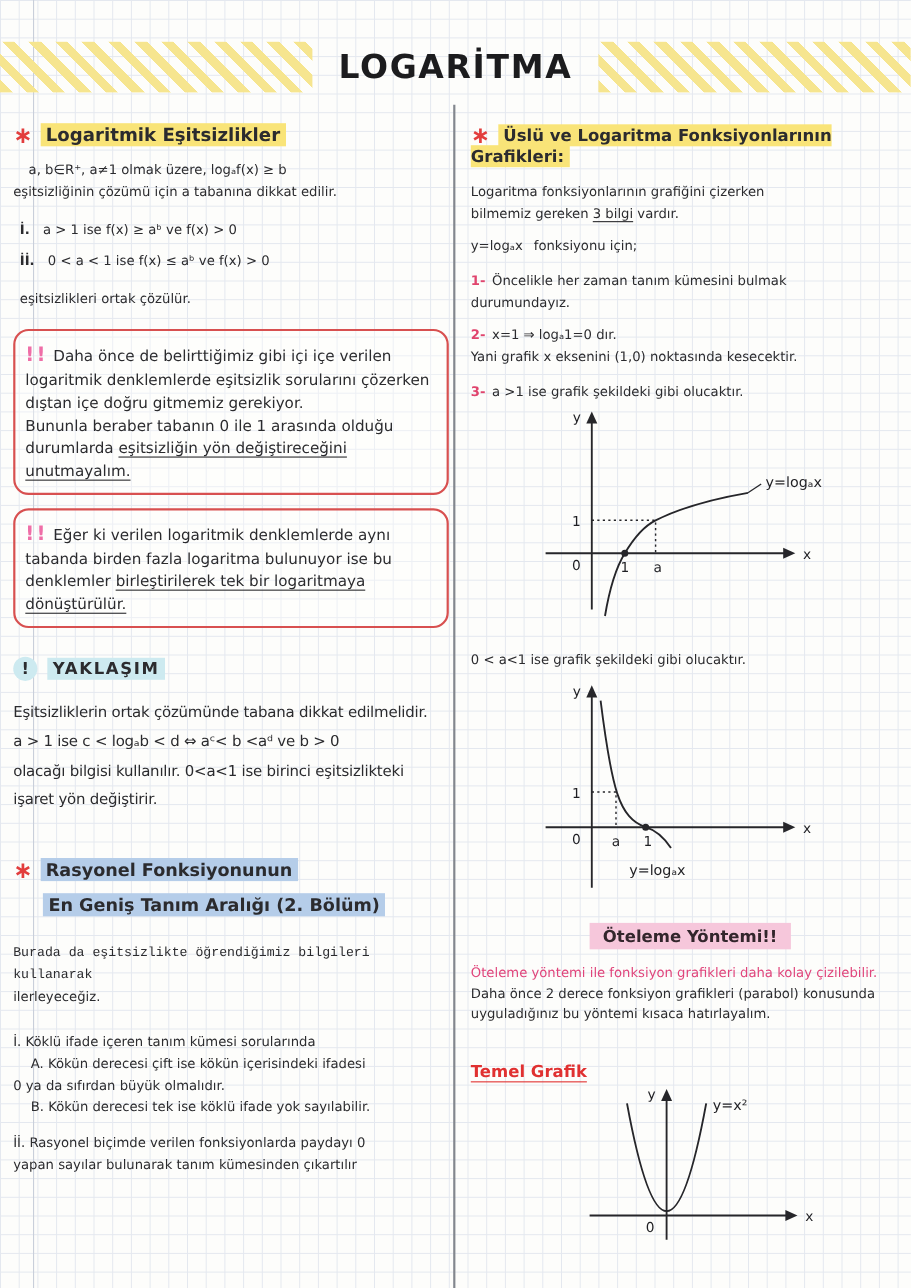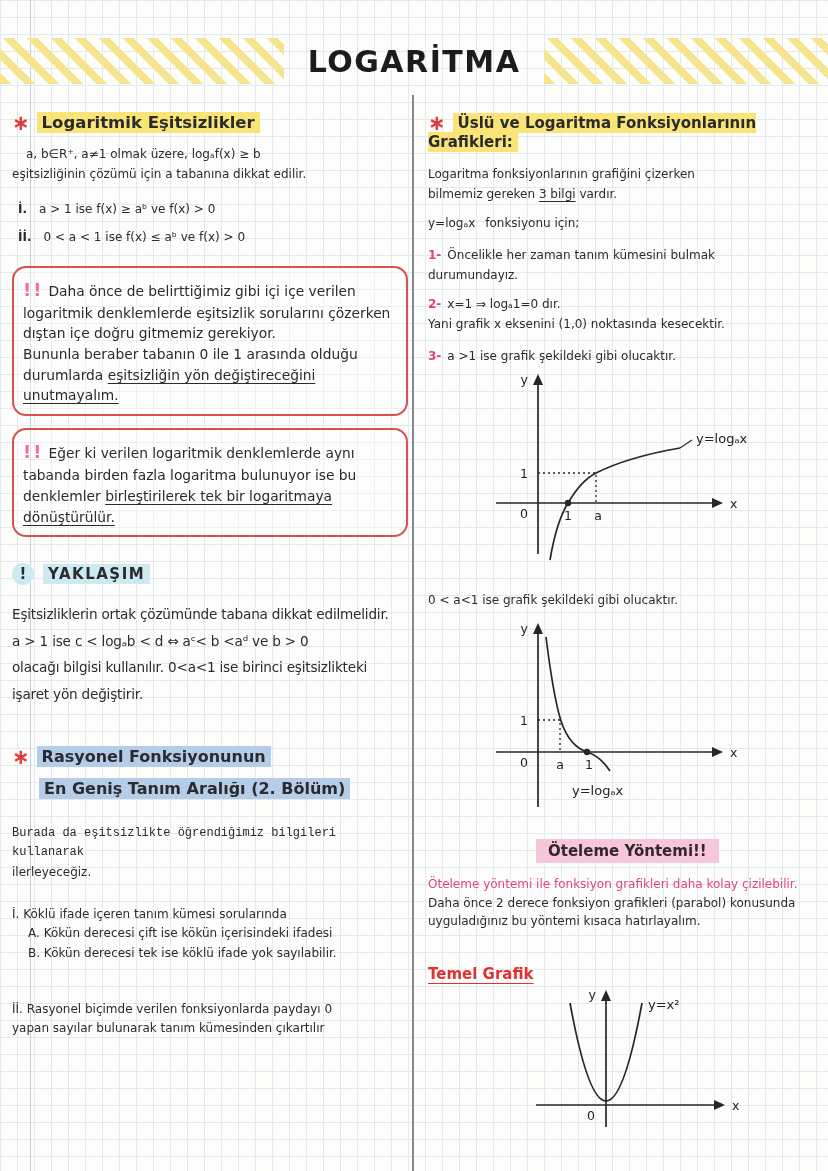--- a/index.html
+++ b/index.html
@@ -51,21 +51,21 @@
   .approach-icon{width:22px;height:22px;background:#cdeaf0;border-radius:50%;display:inline-flex;align-items:center;justify-content:center;font-weight:bold;font-size:15px;margin-right:9px;color:#2b2b2e;}
   .approach-head .hl-cyan{font-weight:bold;letter-spacing:1.5px;font-size:15px;}
   .approach-body{margin-top:16px;}
   .approach-body .line{line-height:1.95;font-size:13.6px;letter-spacing:-0.2px;}
   
   .sec2-head{margin-top:30px;font-size:16px;line-height:1.8;font-weight:bold;}
   .sec2-head .second{padding-left:27px;}
   .s2body{margin-top:20px;font-family:Liberation Mono, monospace;}
   .item-gap{margin-top:22px;}
   .sub-indent{padding-left:16px;}
-  .item2-gap{margin-top:36px;}
+  .item2-gap{margin-top:13px;}
   
   .num{color:#e0446d;font-weight:bold;margin-right:6px;}
   .formula-line{margin-top:10px;}
   .formula{margin-right:10px;}
   .between{margin-top:28px;}
   .badge{display:inline-block;background:#f6c7db;padding:3px 12px;font-weight:bold;font-size:15px;margin:22px 0 0 108px;color:#33262c;}
   .para{margin-top:12px;font-size:12px;line-height:1.55;}
   .pink{color:#e0457b;}
   .temel{margin-top:22px;color:#e03131;font-weight:bold;font-size:15px;text-decoration:underline;text-underline-offset:4px;display:inline-block;}
   
@@ -103,20 +103,21 @@
 
       <p class="line indent1 mt12">a, b∈R⁺, a≠1   olmak üzere,  logₐf(x) ≥ b</p>
       <p class="line">eşitsizliğinin çözümü için a tabanına dikkat edilir.</p>
 
       <p class="line case case1">
         <span class="case-label">İ.</span><span>a &gt; 1 ise f(x) ≥ aᵇ  ve f(x) &gt; 0</span>
       </p>
       <p class="line case">
         <span class="case-label">İİ.</span><span>0 &lt; a &lt; 1 ise f(x) ≤ aᵇ   ve f(x) &gt; 0</span>
       </p>
+      <p class="line outro">eşitsizlikleri ortak çözülür.</p>
 
       <div class="warn-box">
         <p class="warn-text">
           <span class="bang">!!</span><span>Daha önce de belirttiğimiz gibi içi içe verilen logaritmik denklemlerde eşitsizlik sorularını çözerken dıştan içe doğru gitmemiz gerekiyor.</span>
         </p>
         <p class="warn-text">
           <span>Bununla beraber tabanın 0 ile 1 arasında olduğu durumlarda </span><span class="u">eşitsizliğin yön değiştireceğini unutmayalım.</span>
         </p>
       </div>
 
@@ -144,20 +145,21 @@
         <div class="second">
           <span class="hl hl-blue">En Geniş Tanım Aralığı (2. Bölüm)</span>
         </div>
       </div>
 
       <p class="line s2body">Burada da eşitsizlikte öğrendiğimiz bilgileri kullanarak</p>
       <p class="line">ilerleyeceğiz.</p>
 
       <p class="line item-gap">İ. Köklü ifade içeren tanım kümesi sorularında</p>
       <p class="line sub-indent">A. Kökün derecesi çift ise kökün içerisindeki ifadesi</p>
+      <p class="line">0 ya da sıfırdan büyük olmalıdır.</p>
       <p class="line sub-indent">B. Kökün derecesi tek ise köklü ifade yok sayılabilir.</p>
 
       <p class="line item2-gap">İİ. Rasyonel biçimde verilen fonksiyonlarda paydayı 0</p>
       <p class="line">yapan sayılar bulunarak tanım kümesinden çıkartılır</p>
 
     </section>
 
     <div class="divider"></div>
 
     <section class="col-right">

